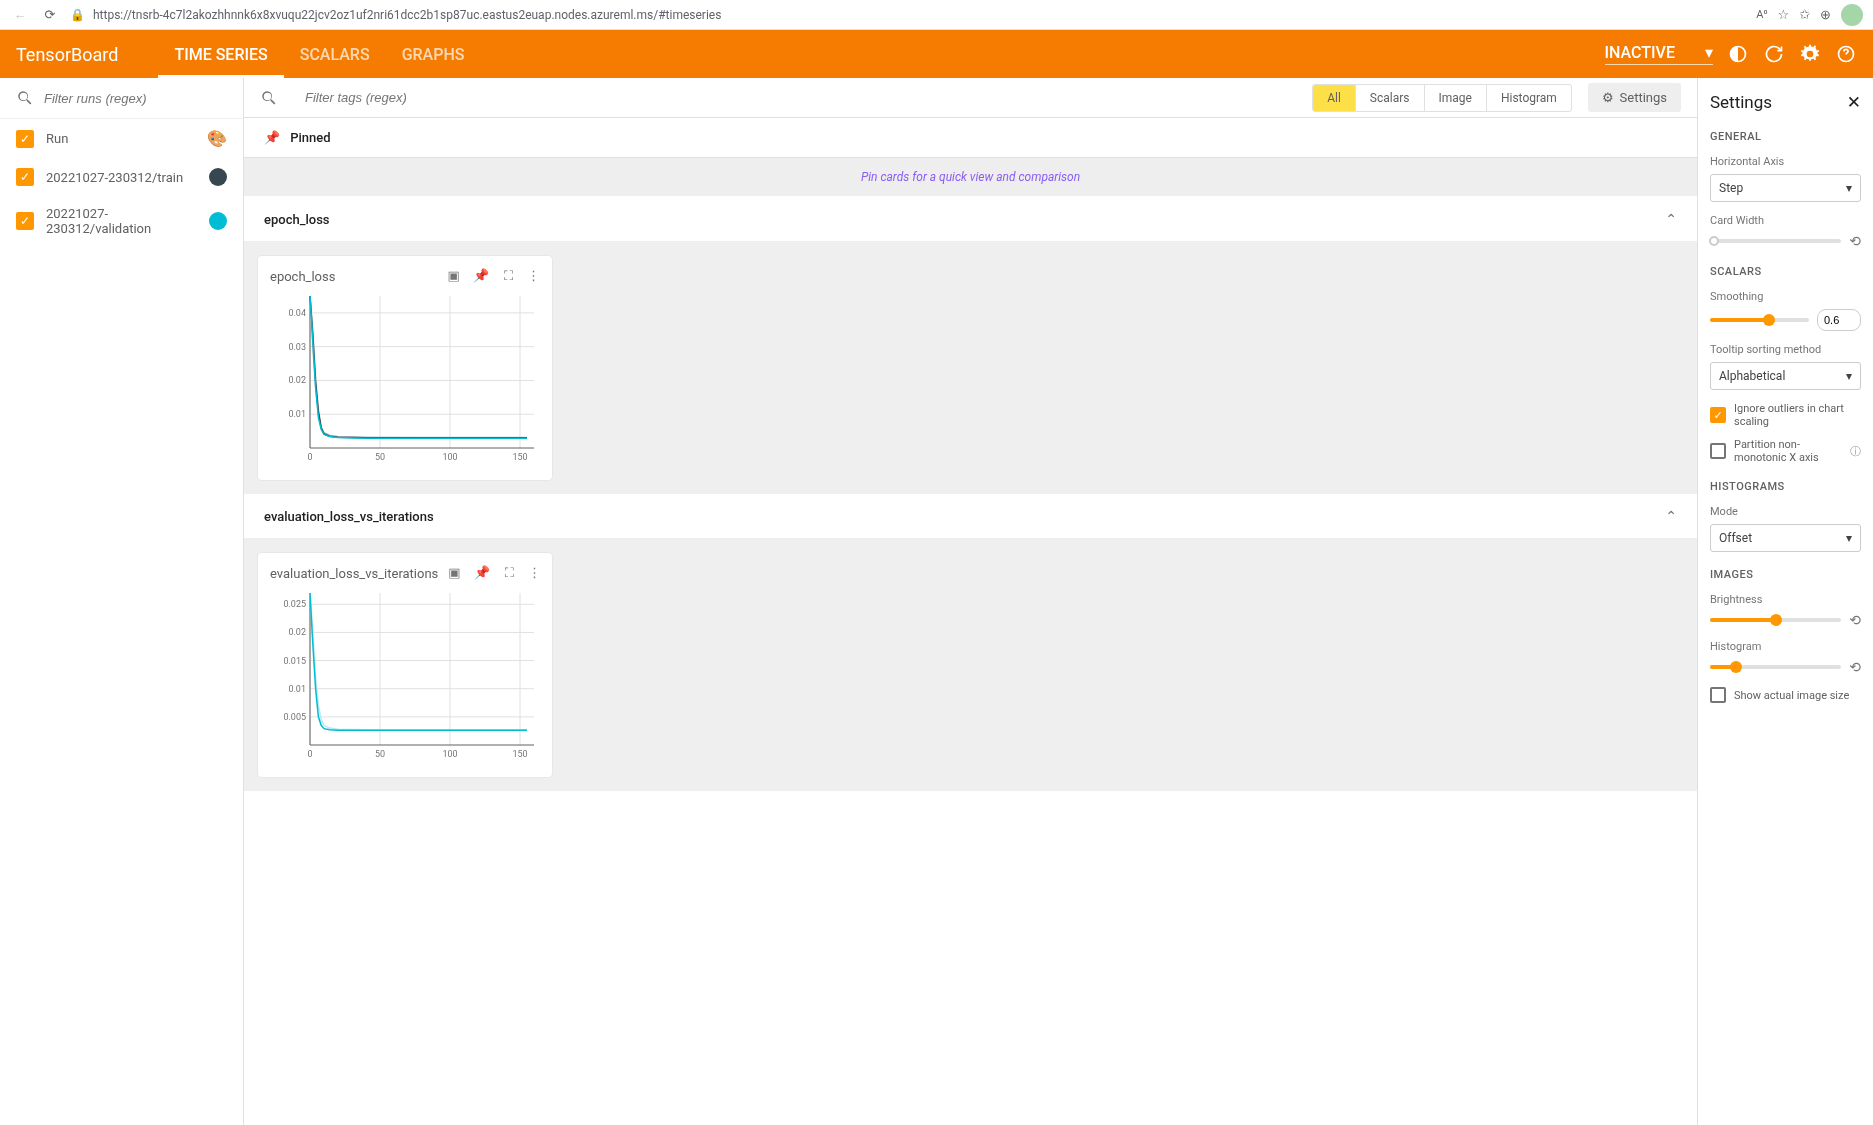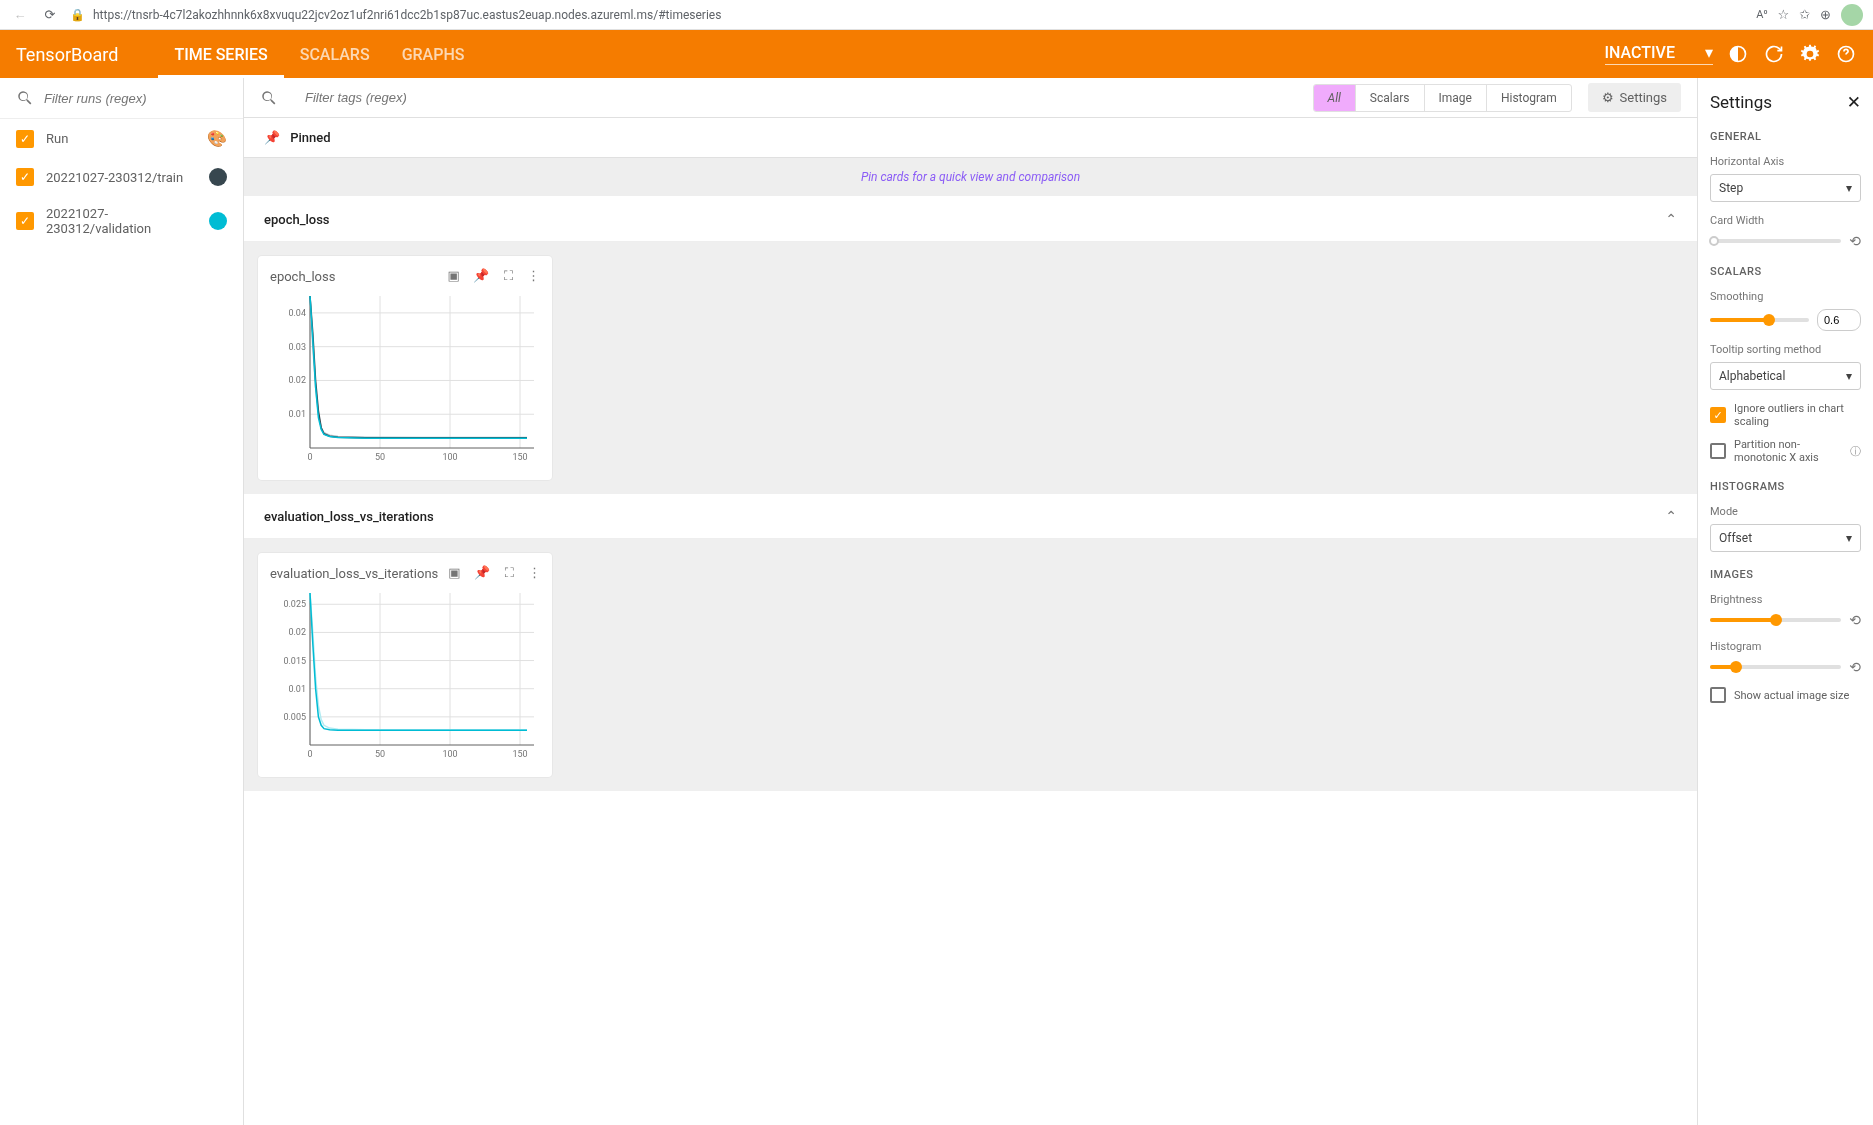--- a/index.html
+++ b/index.html
@@ -32,21 +32,21 @@
 .run-row .label { flex: 1; font-size: 13px; color: #616161; }
 .run-row .swatch { width: 18px; height: 18px; border-radius: 50%; }
 
 .content { flex: 1; background: #fff; display: flex; flex-direction: column; overflow: auto; }
 .content-top { height: 40px; display: flex; align-items: center; padding: 0 16px; border-bottom: 1px solid #e0e0e0; }
 .content-top .search { display: flex; align-items: center; gap: 27px; flex: 1; }
 .content-top .search input { border: none; outline: none; font-size: 13px; flex: 1; font-style: italic; color: #757575; }
 .chips { display: flex; border: 1px solid #e0e0e0; border-radius: 3px; overflow: hidden; margin-right: 16px; }
 .chip { padding: 6px 14px; font-size: 12px; color: #616161; border-right: 1px solid #e0e0e0; cursor: pointer; }
 .chip:last-child { border-right: none; }
-.chip.active { background: #f0abfc; font-style: italic; }
+.chip.active { background: #fde047; }
 .settings-btn { display: flex; align-items: center; gap: 6px; padding: 7px 14px; background: #eeeeee; border-radius: 3px; font-size: 13px; color: #616161; cursor: pointer; }
 
 .pinned-section { padding: 12px 20px; display: flex; align-items: center; gap: 10px; font-weight: 500; font-size: 13px; color: #212121; }
 .pin-hint { background: #eee; padding: 12px; text-align: center; font-style: italic; font-size: 12px; color: #8b5cf6; border-top: 1px solid #e0e0e0; border-bottom: 1px solid #fff; }
 
 .group-header { padding: 14px 20px; display: flex; align-items: center; justify-content: space-between; font-weight: 500; font-size: 13px; background: #fff; border-bottom: 1px solid #eee; }
 .group-body { background: #efefef; padding: 14px; }
 
 .card { background: #fff; border-radius: 4px; padding: 12px; width: 294px; box-shadow: 0 0 0 1px rgba(0,0,0,0.03); }
 .card-head { display: flex; align-items: center; gap: 10px; margin-bottom: 8px; }

